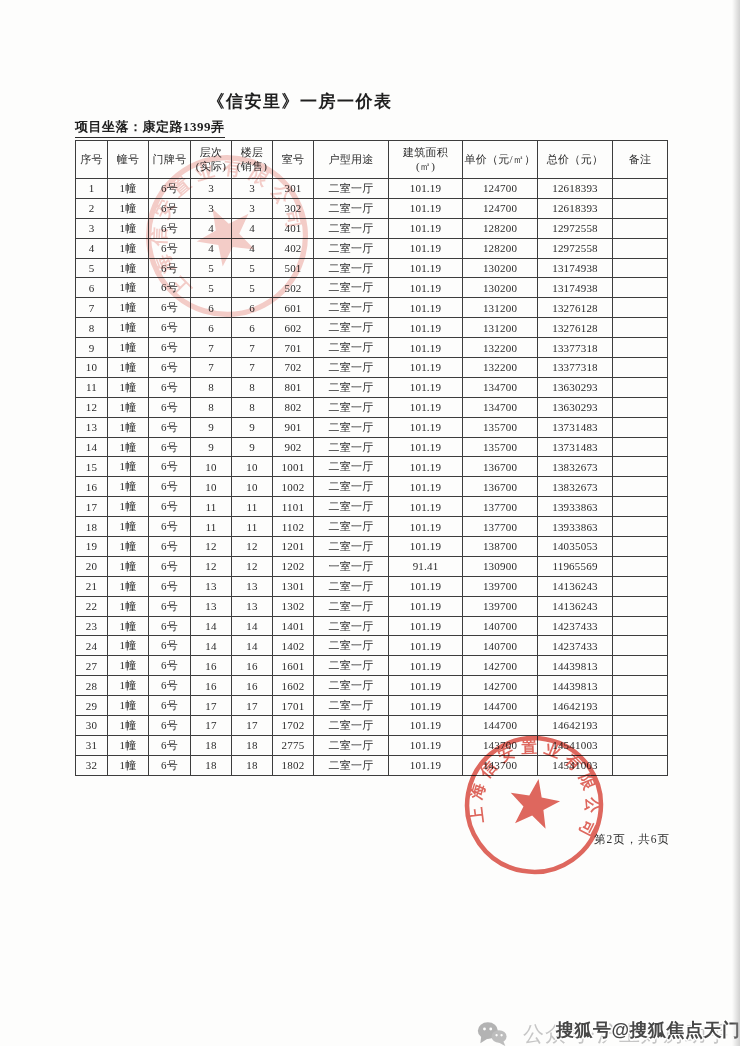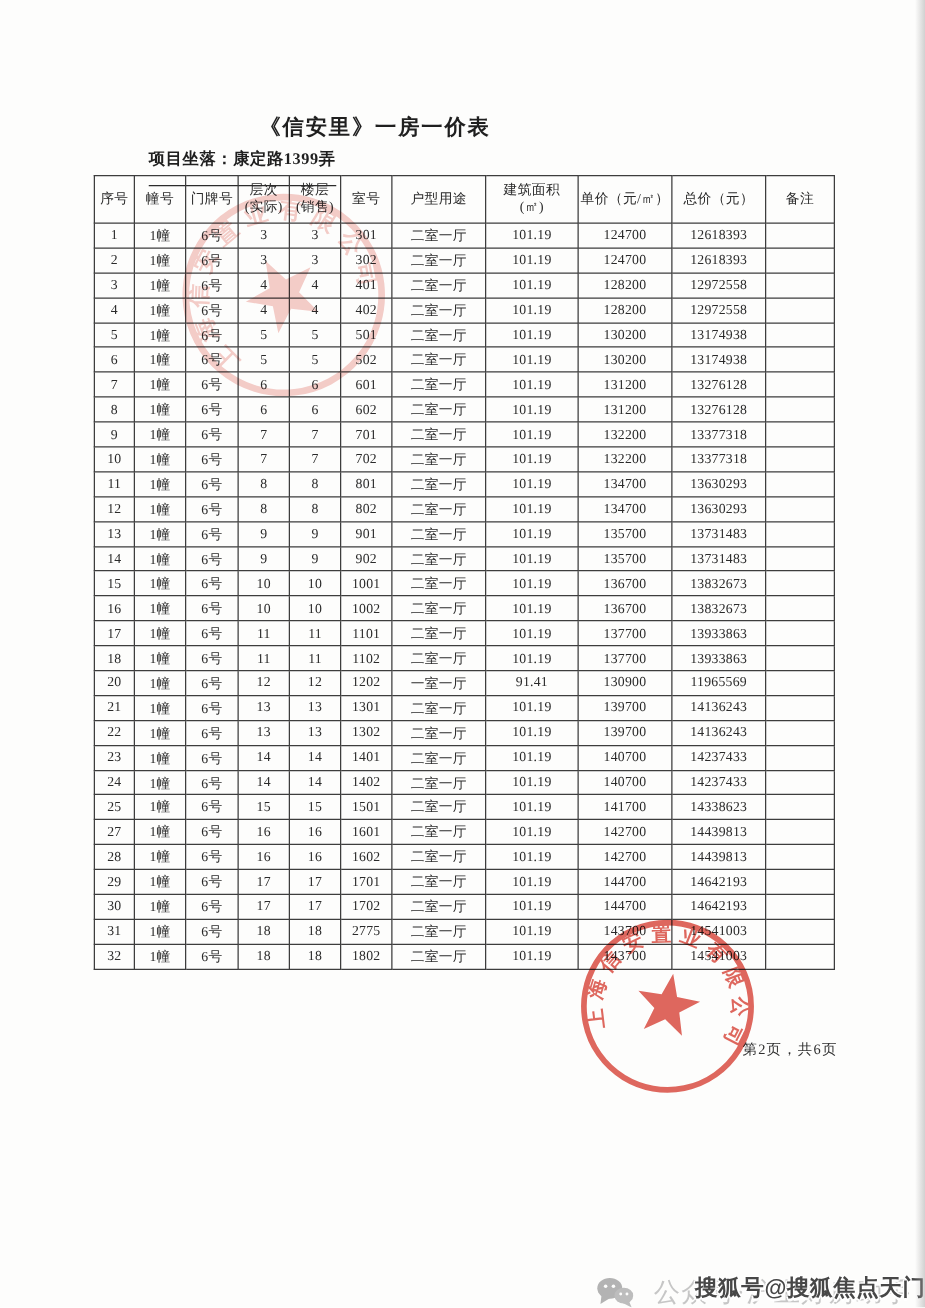--- a/index.html
+++ b/index.html
@@ -8,21 +8,21 @@
     background:#fdfdfc;color:#262626;
     font-family:"Liberation Serif","DejaVu Serif",serif;
   }
   .doc-title{
     position:absolute;top:90px;left:0;width:600px;text-align:center;
     font-size:17px;font-weight:bold;letter-spacing:1.5px;color:#1f1f1f;
   }
   .location-line{
     position:absolute;top:118px;left:75px;
     font-size:13px;font-weight:bold;color:#1f1f1f;
-    border-bottom:1.5px solid #2b2b2b;padding-bottom:12px;letter-spacing:.5px;margin-left:44px;
+    border-bottom:1.5px solid #2b2b2b;padding-bottom:1px;letter-spacing:.5px;
   }
   table.price-table{
     position:absolute;top:140px;left:75px;width:592px;
     border-collapse:collapse;table-layout:fixed;background:transparent;
   }
   .price-table th,.price-table td{
     border:1px solid #3d3d3d;text-align:center;vertical-align:middle;
     padding:0;color:#2a2a2a;
   }
   .price-table th{
@@ -327,20 +327,33 @@
         <td>11</td>
         <td>11</td>
         <td>1102</td>
         <td>二室一厅</td>
         <td>101.19</td>
         <td>137700</td>
         <td>13933863</td>
         <td></td>
       </tr>
       <tr>
+        <td>19</td>
+        <td>1幢</td>
+        <td>6号</td>
+        <td>12</td>
+        <td>12</td>
+        <td>1201</td>
+        <td>二室一厅</td>
+        <td>101.19</td>
+        <td>138700</td>
+        <td>14035053</td>
+        <td></td>
+      </tr>
+      <tr>
         <td>20</td>
         <td>1幢</td>
         <td>6号</td>
         <td>12</td>
         <td>12</td>
         <td>1202</td>
         <td>一室一厅</td>
         <td>91.41</td>
         <td>130900</td>
         <td>11965569</td>
@@ -389,33 +402,20 @@
         <td>24</td>
         <td>1幢</td>
         <td>6号</td>
         <td>14</td>
         <td>14</td>
         <td>1402</td>
         <td>二室一厅</td>
         <td>101.19</td>
         <td>140700</td>
         <td>14237433</td>
-        <td></td>
-      </tr>
-      <tr>
-        <td>25</td>
-        <td>1幢</td>
-        <td>6号</td>
-        <td>15</td>
-        <td>15</td>
-        <td>1501</td>
-        <td>二室一厅</td>
-        <td>101.19</td>
-        <td>141700</td>
-        <td>14338623</td>
         <td></td>
       </tr>
       <tr>
         <td>27</td>
         <td>1幢</td>
         <td>6号</td>
         <td>16</td>
         <td>16</td>
         <td>1601</td>
         <td>二室一厅</td>

